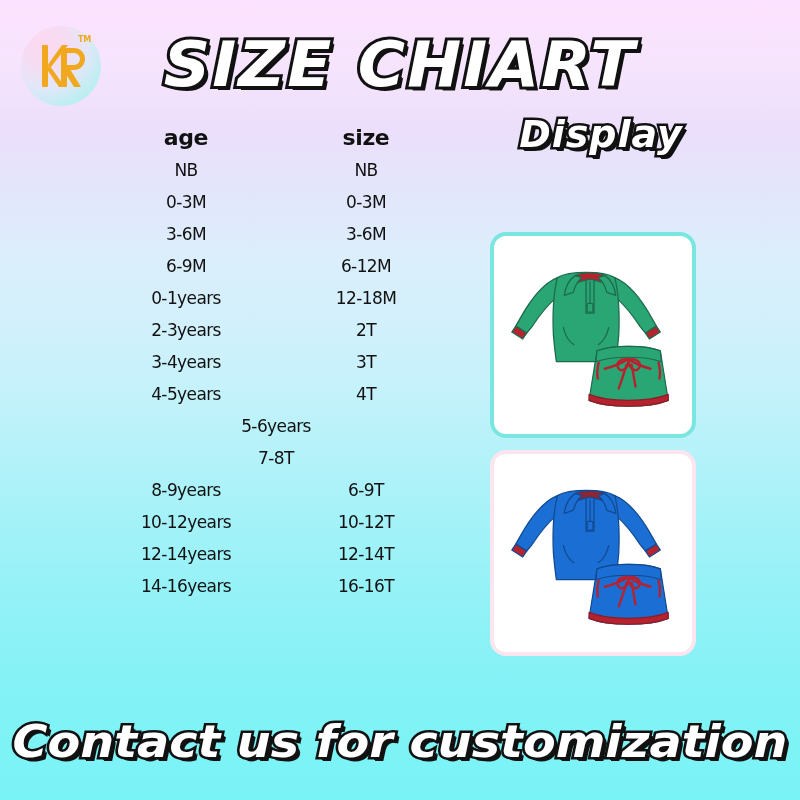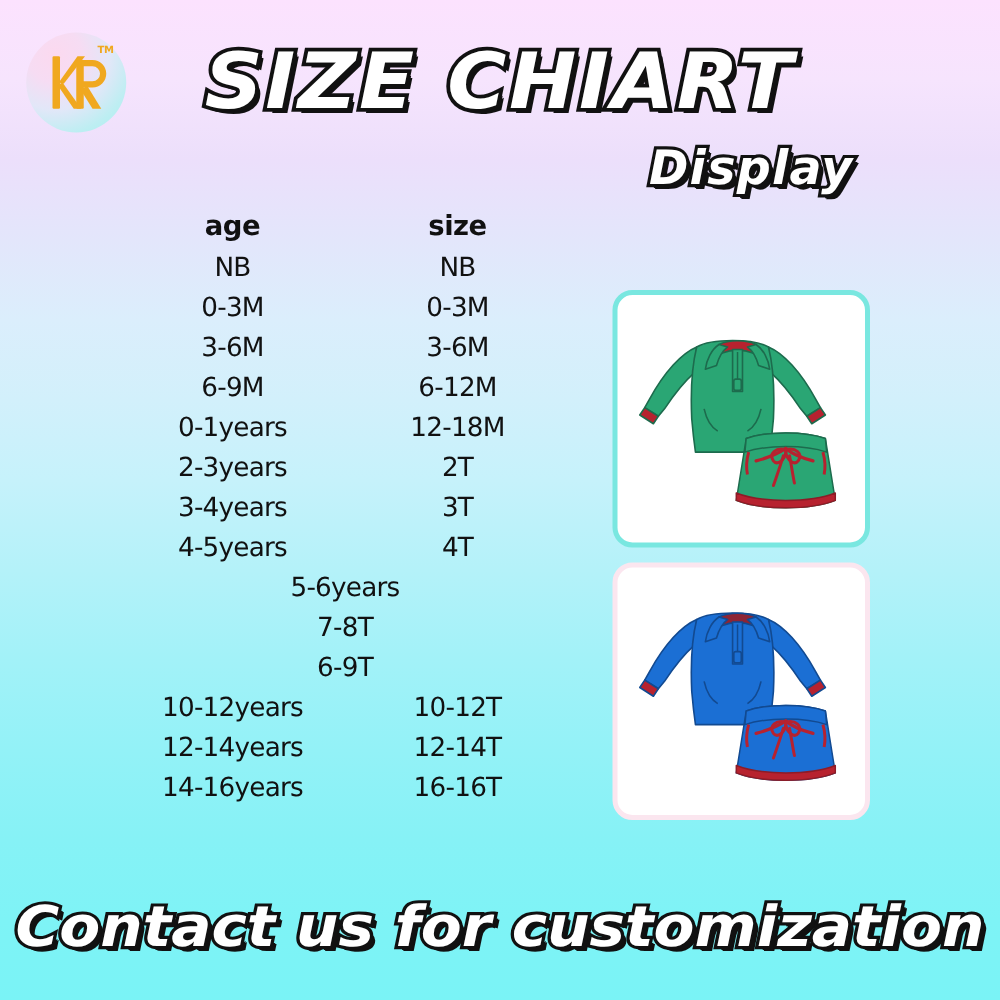--- a/index.html
+++ b/index.html
@@ -114,35 +114,35 @@
     position: absolute;
     left: 96px;
     top: 120px;
     width: 360px;
   }
   .table-head-row, .table-row {
     display: flex;
     height: 32px;
     align-items: center;
   }
-  .table-head-row { height: 34px; margin-top: 44px; }
+  .table-head-row { height: 34px; }
   .col-age, .col-size {
     flex: 1 1 50%;
     text-align: center;
     color: #111111;
   }
   .table-head-row .col-age,
   .table-head-row .col-size {
     font-size: 22px;
     font-weight: bold;
     letter-spacing: -0.4px;
   }
   .table-row .col-age,
   .table-row .col-size {
-    font-size: 21px;
+    font-size: 17px;
     font-weight: 500;
     letter-spacing: -0.6px;
   }
 
   
   .product-card {
     position: absolute;
     background: #ffffff;
     border-radius: 16px;
     box-sizing: border-box;
@@ -232,20 +232,21 @@
       <div class="col-age">4-5years</div>
       <div class="col-size">4T</div>
     </div>
     <div class="table-row">
       <div class="col-age">5-6years</div>
     </div>
     <div class="table-row">
       <div class="col-size">7-8T</div>
     </div>
     <div class="table-row">
+      <div class="col-age">8-9years</div>
       <div class="col-size">6-9T</div>
     </div>
     <div class="table-row">
       <div class="col-age">10-12years</div>
       <div class="col-size">10-12T</div>
     </div>
     <div class="table-row">
       <div class="col-age">12-14years</div>
       <div class="col-size">12-14T</div>
     </div>

